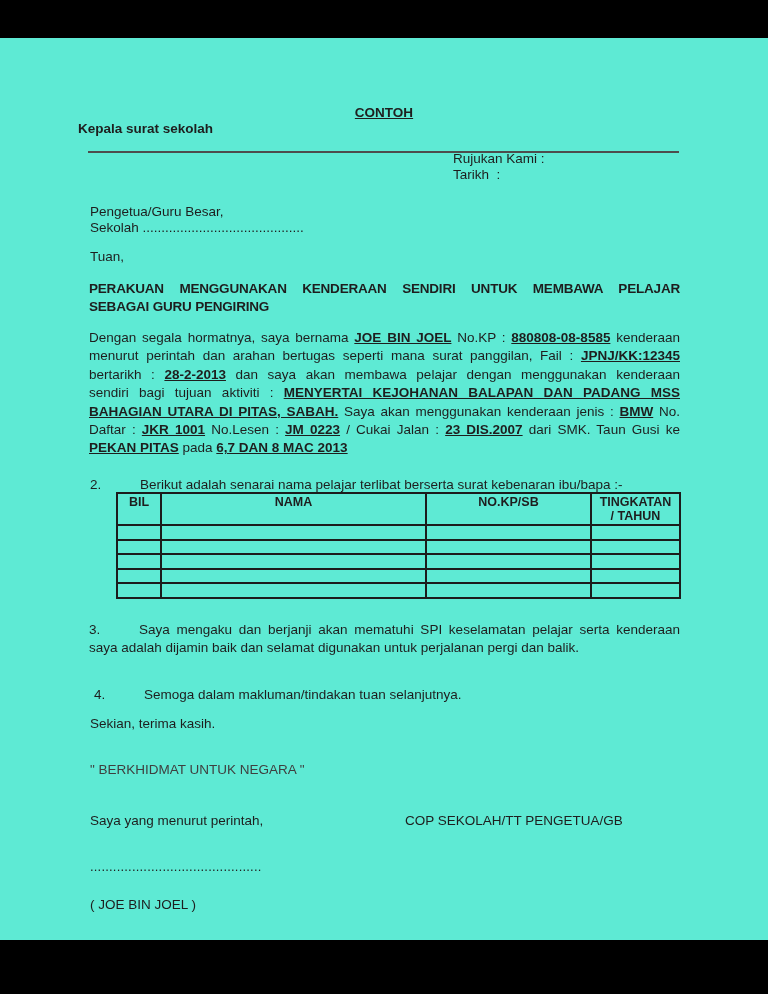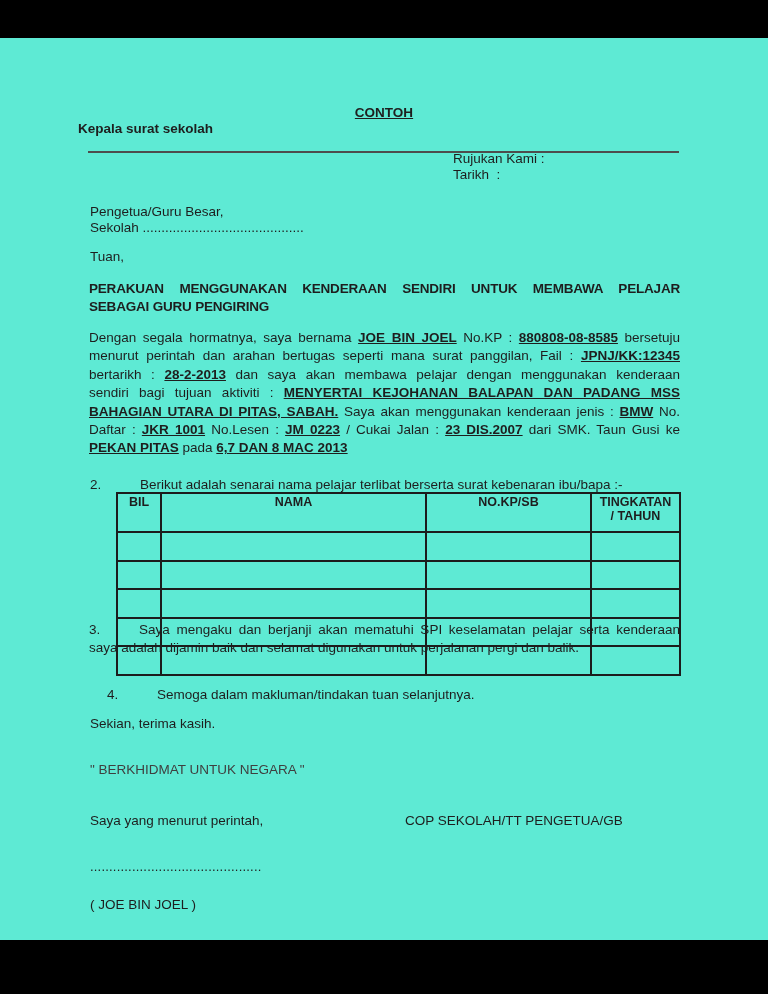--- a/index.html
+++ b/index.html
@@ -12,21 +12,21 @@
   .b{font-weight:bold;}
   .u{text-decoration:underline;}
   .bu{font-weight:bold;text-decoration:underline;}
   .jlast{text-align:justify;text-align-last:justify;}
   .num{display:inline-block;width:50px;}
   .pre{white-space:pre;}
   #subject{left:89px;width:591px;font-weight:bold;letter-spacing:-0.2px;}
   #body-para{left:89px;width:591px;}
   #item3{left:89px;width:591px;}
   table.students{border-collapse:collapse;width:563px;table-layout:fixed;}
-  table.students th,table.students td{border:2px solid #1c1c1c;padding:7px;margin:0;}
+  table.students th,table.students td{border:2px solid #1c1c1c;padding:0;margin:0;}
   table.students th{font-size:12.5px;line-height:14px;font-weight:bold;text-align:center;
                     vertical-align:top;padding-top:1px;height:29px;white-space:pre-line;}
   table.students td{height:12.6px;}
   .rule{height:2px;background:#4d4d4d;}
   .dots{letter-spacing:0.2px;font-size:13px;}
 </style>
 </head>
 <body>
 
 <div id="stage">
@@ -47,21 +47,21 @@
   <div class="abs t" style="left:90px;top:219px;">Sekolah ...........................................</div>
 
   <div class="abs t" style="left:90px;top:248px;">Tuan,</div>
 
   <div id="subject" class="abs t" style="top:280px;">
     <div class="jlast">PERAKUAN MENGGUNAKAN KENDERAAN SENDIRI UNTUK MEMBAWA PELAJAR</div>
     <div>SEBAGAI GURU PENGIRING</div>
   </div>
 
   <div id="body-para" class="abs t" style="top:329px;">
-      <div class="jlast"><span>Dengan segala hormatnya, saya bernama </span><span class="bu">JOE BIN JOEL</span><span> No.KP : </span><span class="bu">880808-08-8585</span><span> bersetuju</span></div>
+      <div class="jlast"><span>Dengan segala hormatnya, saya bernama </span><span class="bu">JOE BIN JOEL</span><span> No.KP : </span><span class="bu">880808-08-8585</span><span> kenderaan</span></div>
       <div class="jlast"><span>menurut perintah dan arahan bertugas seperti mana surat panggilan, Fail : </span><span class="bu">JPNJ/KK:12345</span></div>
       <div class="jlast"><span>bertarikh : </span><span class="bu">28-2-2013</span><span> dan saya akan membawa pelajar dengan menggunakan kenderaan</span></div>
       <div class="jlast"><span>sendiri bagi tujuan aktiviti : </span><span class="bu">MENYERTAI KEJOHANAN BALAPAN DAN PADANG MSS</span></div>
       <div class="jlast"><span class="bu">BAHAGIAN UTARA DI PITAS, SABAH.</span><span> Saya akan menggunakan kenderaan jenis : </span><span class="bu">BMW</span><span> No.</span></div>
       <div class="jlast"><span>Daftar : </span><span class="bu">JKR 1001</span><span> No.Lesen : </span><span class="bu">JM 0223</span><span> / Cukai Jalan : </span><span class="bu">23 DIS.2007</span><span> dari SMK. Taun Gusi ke</span></div>
       <div><span class="bu">PEKAN PITAS</span><span> pada </span><span class="bu">6,7 DAN 8 MAC 2013</span></div>
     </div>
 
   <div class="abs t" style="left:78px;top:476px;width:590px;margin-left:12px;">
     <span class="num">2.</span><span>Berikut adalah senarai nama pelajar terlibat berserta surat kebenaran ibu/bapa :-</span>
@@ -115,21 +115,21 @@
           <td></td>
         </tr>
       </tbody>
   </table>
 
   <div id="item3" class="abs t" style="top:621px;">
     <div class="jlast"><span class="num">3.</span><span>Saya mengaku dan berjanji akan mematuhi SPI keselamatan pelajar serta kenderaan</span></div>
     <div>saya adalah dijamin baik dan selamat digunakan untuk perjalanan pergi dan balik.</div>
   </div>
 
-  <div class="abs t" style="left:107px;top:686px;width:590px;">
+  <div class="abs t" style="left:94px;top:686px;width:590px;">
     <span class="num">4.</span><span>Semoga dalam makluman/tindakan tuan selanjutnya.</span>
   </div>
 
   <div class="abs t" style="left:90px;top:715px;">Sekian, terima kasih.</div>
 
   <div class="abs t pre" style="left:90px;top:761px;color:#3f3f3f;">" BERKHIDMAT UNTUK NEGARA "</div>
 
   <div class="abs t" style="left:405px;top:812px;">COP SEKOLAH/TT PENGETUA/GB</div>
   <div class="abs t" style="left:90px;top:812px;">Saya yang menurut perintah,</div>
 

